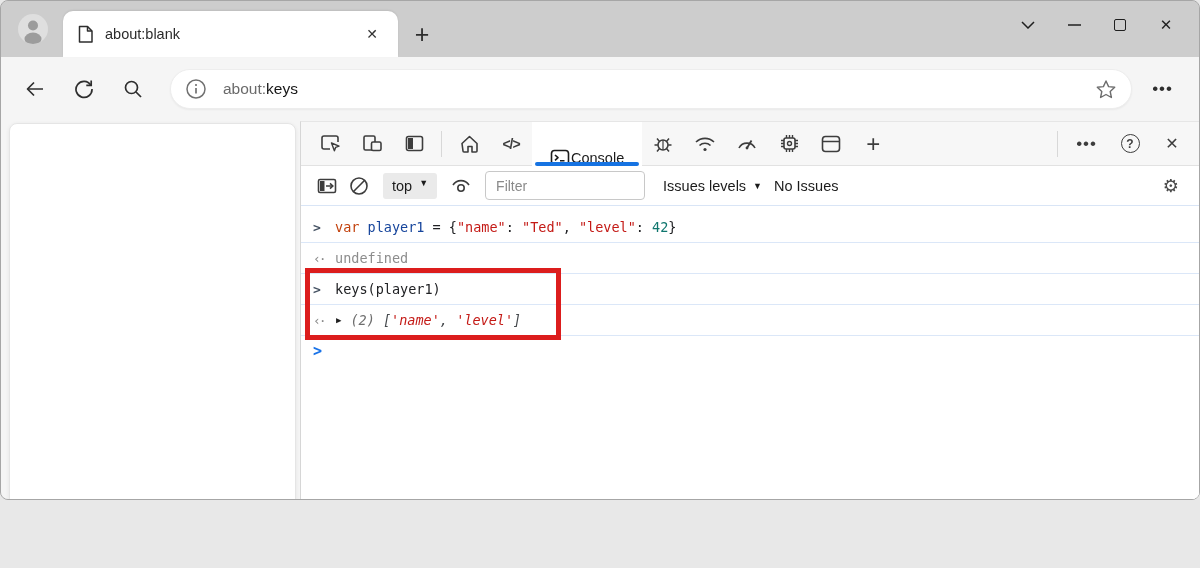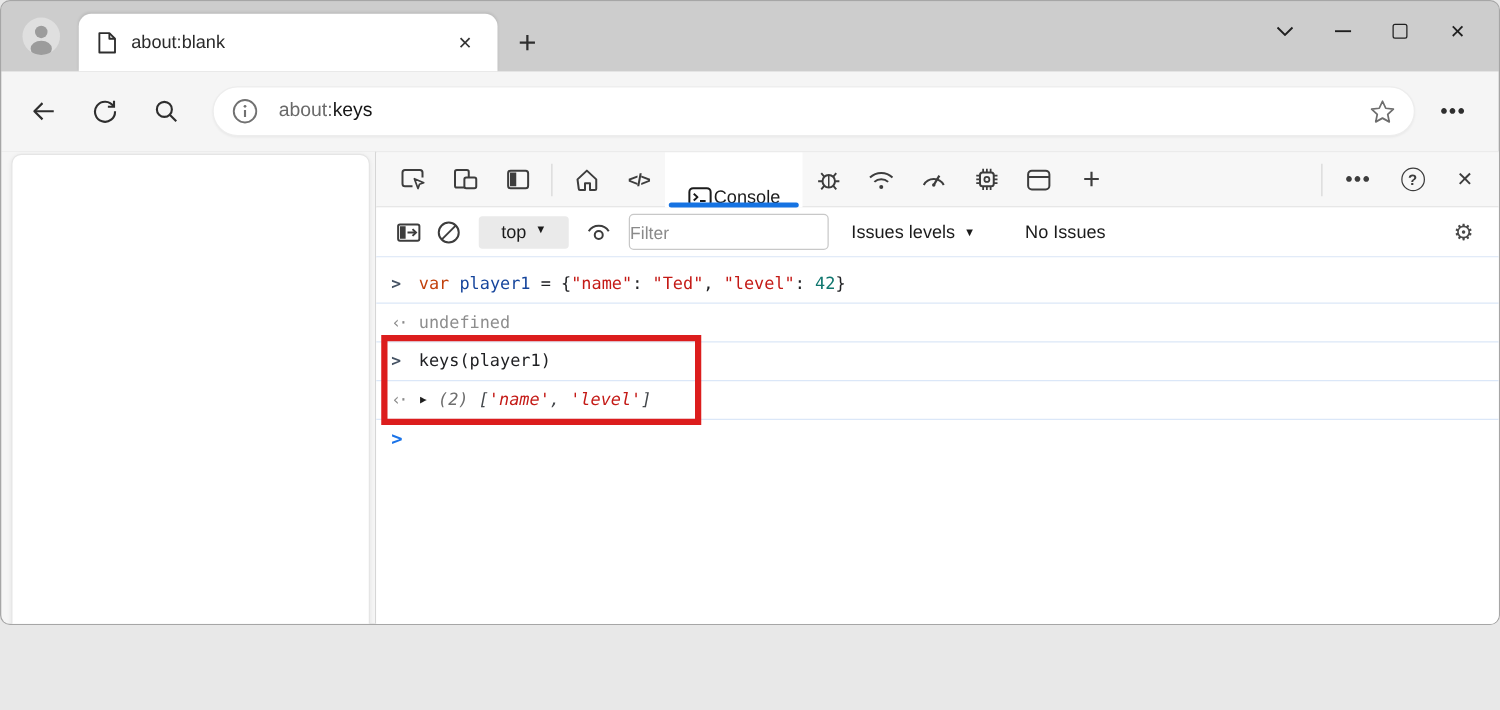--- a/index.html
+++ b/index.html
@@ -54,27 +54,27 @@
   .dt-right{margin-left:auto;display:flex;align-items:center;padding-right:6px;}
   .plusglyph{font-size:24px;font-weight:300;color:#3d3d3d;line-height:1;}
   .helpcircle{width:19px;height:19px;border:1.6px solid #3d3d3d;border-radius:50%;
     display:flex;align-items:center;justify-content:center;font-size:12px;font-weight:600;color:#3d3d3d;}
   .xglyph{font-size:16px;color:#3d3d3d;}
   
   .con-toolbar{height:40px;background:#fff;border-bottom:1px solid #d9e5f6;
     display:flex;align-items:center;padding:0 10px;flex:none;}
   .ct-btn{width:32px;height:32px;display:flex;align-items:center;justify-content:center;color:#3d3d3d;}
   .ctx-chip{display:flex;align-items:flex-start;gap:7px;background:#eaeaea;border-radius:3px;
-    padding:5px 18px;margin:0 8px;font-size:14.5px;color:#1b1b1b;}
+    padding:5px 9px;margin:0 8px;font-size:14.5px;color:#1b1b1b;}
   .caret{font-size:9px;color:#1b1b1b;}
   .filter-input{width:160px;height:29px;border:1px solid #c8c8c8;border-radius:4px;
-    padding:0 0;font-size:14px;font-family:"Liberation Sans",sans-serif;color:#1b1b1b;margin-left:8px;}
+    padding:0 10px;font-size:14px;font-family:"Liberation Sans",sans-serif;color:#1b1b1b;margin-left:8px;}
   .filter-input::placeholder{color:#8a8a8a;}
   .levels{display:flex;align-items:center;gap:7px;margin-left:18px;font-size:14.5px;}
-  .noissues{margin-left:40px;font-size:14.5px;}
+  .noissues{margin-left:12px;font-size:14.5px;}
   .gear{margin-left:auto;font-size:18px;color:#4a4a4a;padding-right:10px;}
   
   .console-out{flex:1;background:#fff;position:relative;padding-top:6px;
     font-family:"DejaVu Sans Mono","Liberation Mono",monospace;font-size:13.5px;}
   .crow{height:31px;display:flex;align-items:center;padding-left:12px;
     border-bottom:1px solid #dbe7f8;white-space:pre;}
   .crow.prompt{border-bottom:none;height:30px;}
   .gutter{width:22px;flex:none;font-size:13px;}
   .crow.command .gutter{color:#455263;font-weight:600;}
   .crow.result .gutter,.crow.result-muted .gutter{color:#8a8a8a;letter-spacing:-2px;}

